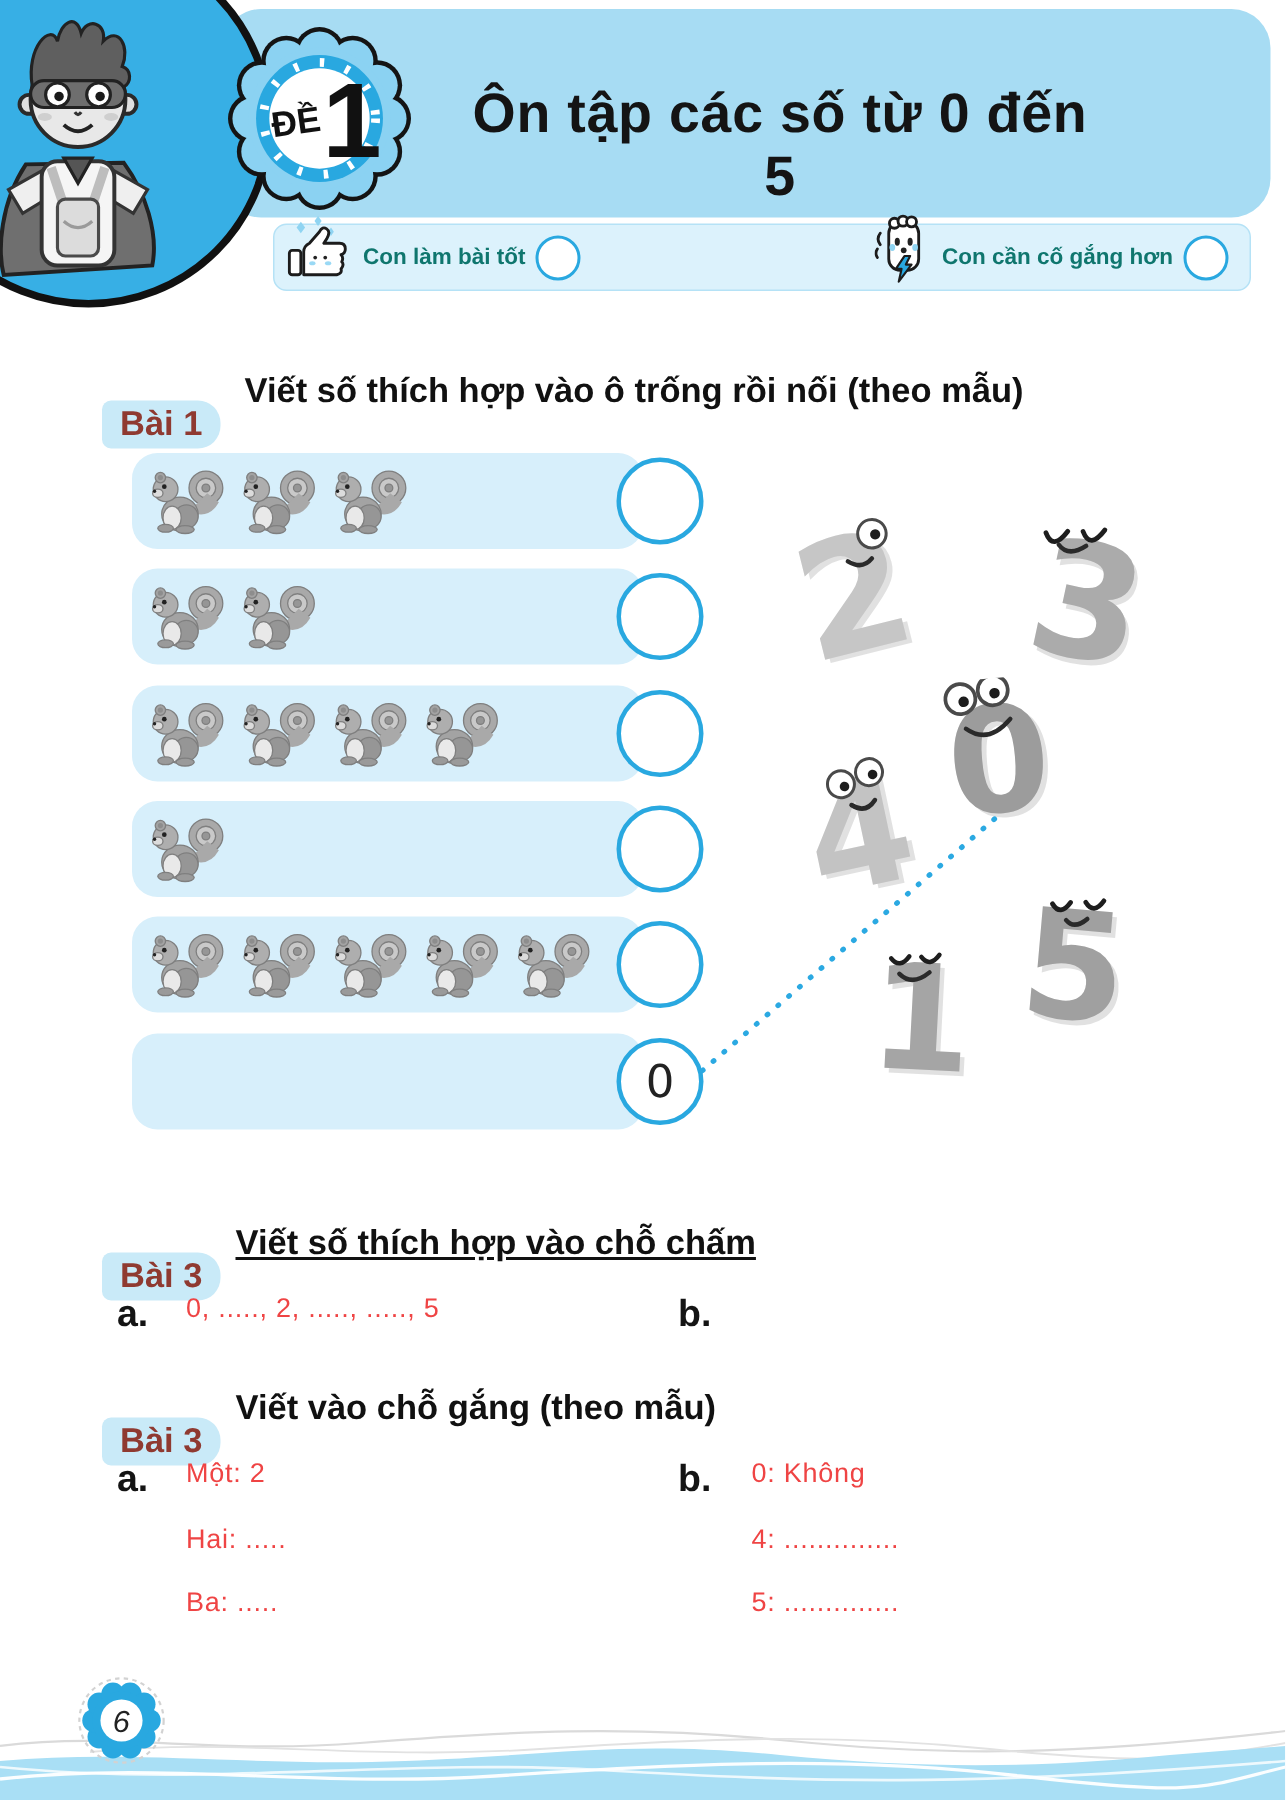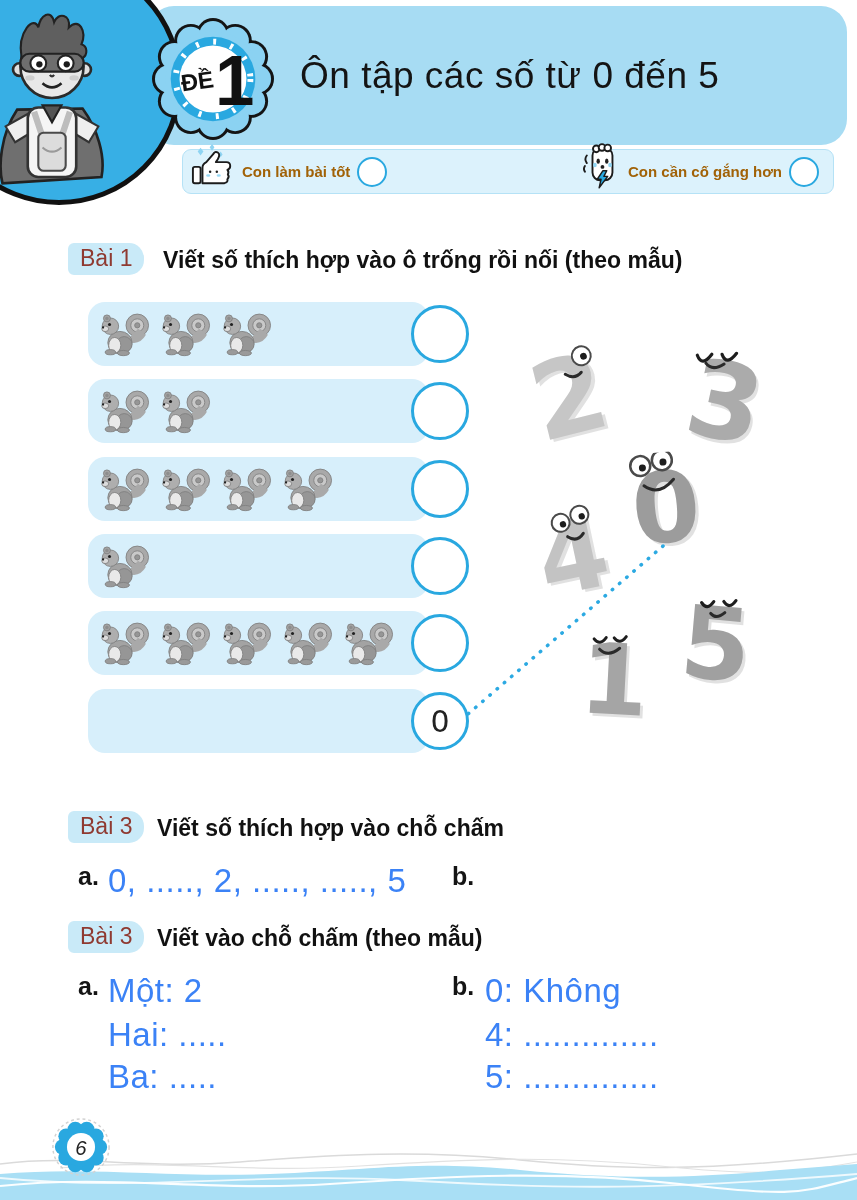--- a/index.html
+++ b/index.html
@@ -2,42 +2,42 @@
 <html><head>
 <meta charset="utf-8">
 <style>
   html,body{margin:0;padding:0;background:#fff;}
   .page{position:relative;width:857px;height:1200px;background:#fff;overflow:hidden;
         font-family:"Liberation Sans","DejaVu Sans",sans-serif;color:#1c1c1c;}
 
   
   .header-bar{position:absolute;left:148px;top:6px;width:699px;height:139px;
               background:#A7DCF3;border-radius:26px;}
-  .header-title{position:absolute;left:300px;top:55px;width:440px;text-align:left;
-                font-size:37px;font-weight:normal;color:#141414;letter-spacing:.5px;}
+  .header-title{position:absolute;left:300px;top:55px;width:440px;text-align:center;
+                font-size:37px;font-weight:bold;color:#141414;letter-spacing:.5px;}
   .mascot-circle{position:absolute;left:-64px;top:-41px;width:236px;height:236px;
                  border-radius:50%;background:#37AFE5;border:5px solid #111;
                  overflow:hidden;z-index:3;}
   .mascot-circle svg{position:absolute;left:32px;top:44px;}
   .exam-badge{position:absolute;left:152px;top:18px;width:122px;height:122px;z-index:4;}
 
   
   .feedback-strip{position:absolute;left:182px;top:149px;width:652px;height:45px;
                   background:#DCF2FC;border:1px solid #B5E2F6;border-radius:9px;
                   display:flex;align-items:center;justify-content:space-between;
                   padding:0 14px 0 8px;box-sizing:border-box;z-index:2;}
   .fb-item{display:flex;align-items:center;gap:7px;}
   .fb-icon{margin-top:-14px;flex:none;}
-  .fb-label{font-size:15px;font-weight:bold;color:#a16207;white-space:nowrap;}
+  .fb-label{font-size:15px;font-weight:bold;color:#0f766e;white-space:nowrap;}
   .fb-circle{width:26px;height:26px;border:2px solid #29A8E0;border-radius:50%;
              background:#fff;flex:none;}
 
   
-  .chip{position:absolute;background:#C9EAF8;color:#8F3A31;font-weight:normal;font-size:23px;
-        padding:4px 12px 5px 12px;border-radius:6px 15px 15px 6px;line-height:1;}
+  .chip{position:absolute;background:#C9EAF8;color:#8F3A31;font-weight:bold;font-size:23px;
+        padding:4px 12px 5px 12px;border-radius:6px 15px 15px 6px;line-height:1;margin-top:24px;}
   .ex-title{position:absolute;font-size:23px;font-weight:bold;color:#111;line-height:1.2;}
 
   
   .count-row{position:absolute;left:88px;width:341px;height:64px;background:#D7EFFB;
              border-radius:17px;}
   .squirrels{position:absolute;left:12px;top:7px;height:50px;display:flex;gap:9px;align-items:center;}
   .squirrel{width:52px;height:48px;}
   .answer-circle{position:absolute;left:323px;top:3px;width:52px;height:52px;background:#fff;
                  border:3px solid #29A8E0;border-radius:50%;display:flex;align-items:center;
                  justify-content:center;}
@@ -58,21 +58,21 @@
   .n4 .digit{font-size:100px;}
   .n1{left:578px;top:626px;width:72px;height:108px;transform:rotate(3deg);--c:#a5a5a5;}
   .n1 .digit{font-size:98px;}
   .n5{left:672px;top:590px;width:88px;height:110px;transform:rotate(5deg);--c:#a0a0a0;}
   .n5 .digit{font-size:100px;}
 
   .connector{position:absolute;left:0;top:0;width:857px;height:1200px;pointer-events:none;z-index:2;}
 
   
   .item-label{position:absolute;font-size:25px;font-weight:bold;color:#141414;}
-  .item-text{position:absolute;font-size:33px;color:#3b82f6;letter-spacing:.5px;}
+  .item-text{position:absolute;font-size:18px;color:#ef4444;letter-spacing:.5px;margin-left:16px;}
 
   
   .page-badge{position:absolute;left:50px;top:1116px;width:62px;height:62px;z-index:2;}
   .wave{position:absolute;left:0;top:1148px;width:857px;height:52px;}
 </style>
 </head>
 <body>
 
 <div class="page">
 
@@ -341,27 +341,27 @@
       <path d="M48 11 Q54 19 60 9" fill="none" stroke="#1e1e1e" stroke-width="3.2" stroke-linecap="round"></path>
       <path d="M36 24 Q42 30 50 22" fill="none" stroke="#2a2a2a" stroke-width="3" stroke-linecap="round"></path>
     </svg>
   </div>
 
   <svg class="connector">
     <line x1="663" y1="546" x2="468" y2="714" stroke="#2BA9E2" stroke-width="3.5" stroke-linecap="round" stroke-dasharray="0.5 9"></line>
   </svg>
 
   <div class="chip" style="left:68px;top:811px;">Bài 3</div>
-  <div class="ex-title" style="left:157px;top:815px;">Viết số thích hợp vào chỗ chấm</div>
+  <div class="ex-title" style="left:157px;top:815px;text-decoration:underline;">Viết số thích hợp vào chỗ chấm</div>
   <span class="item-label" style="left:78px;top:862px;">a.</span>
   <span class="item-text" style="left:108px;top:862px;">0, ....., 2, ....., ....., 5</span>
   <span class="item-label" style="left:452px;top:862px;">b.</span>
 
   <div class="chip" style="left:68px;top:921px;">Bài 3</div>
-  <div class="ex-title" style="left:157px;top:925px;">Viết vào chỗ chấm (theo mẫu)</div>
+  <div class="ex-title" style="left:157px;top:925px;">Viết vào chỗ gắng (theo mẫu)</div>
   <span class="item-label" style="left:78px;top:972px;">a.</span>
   <span class="item-text" style="left:108px;top:972px;">Một: 2</span>
   <span class="item-text" style="left:108px;top:1016px;">Hai: .....</span>
   <span class="item-text" style="left:108px;top:1058px;">Ba: .....</span>
   <span class="item-label" style="left:452px;top:972px;">b.</span>
   <span class="item-text" style="left:485px;top:972px;">0: Không</span>
   <span class="item-text" style="left:485px;top:1016px;">4: ..............</span>
   <span class="item-text" style="left:485px;top:1058px;">5: ..............</span>
 
   <svg class="page-badge" viewBox="-32 -32 64 64">

